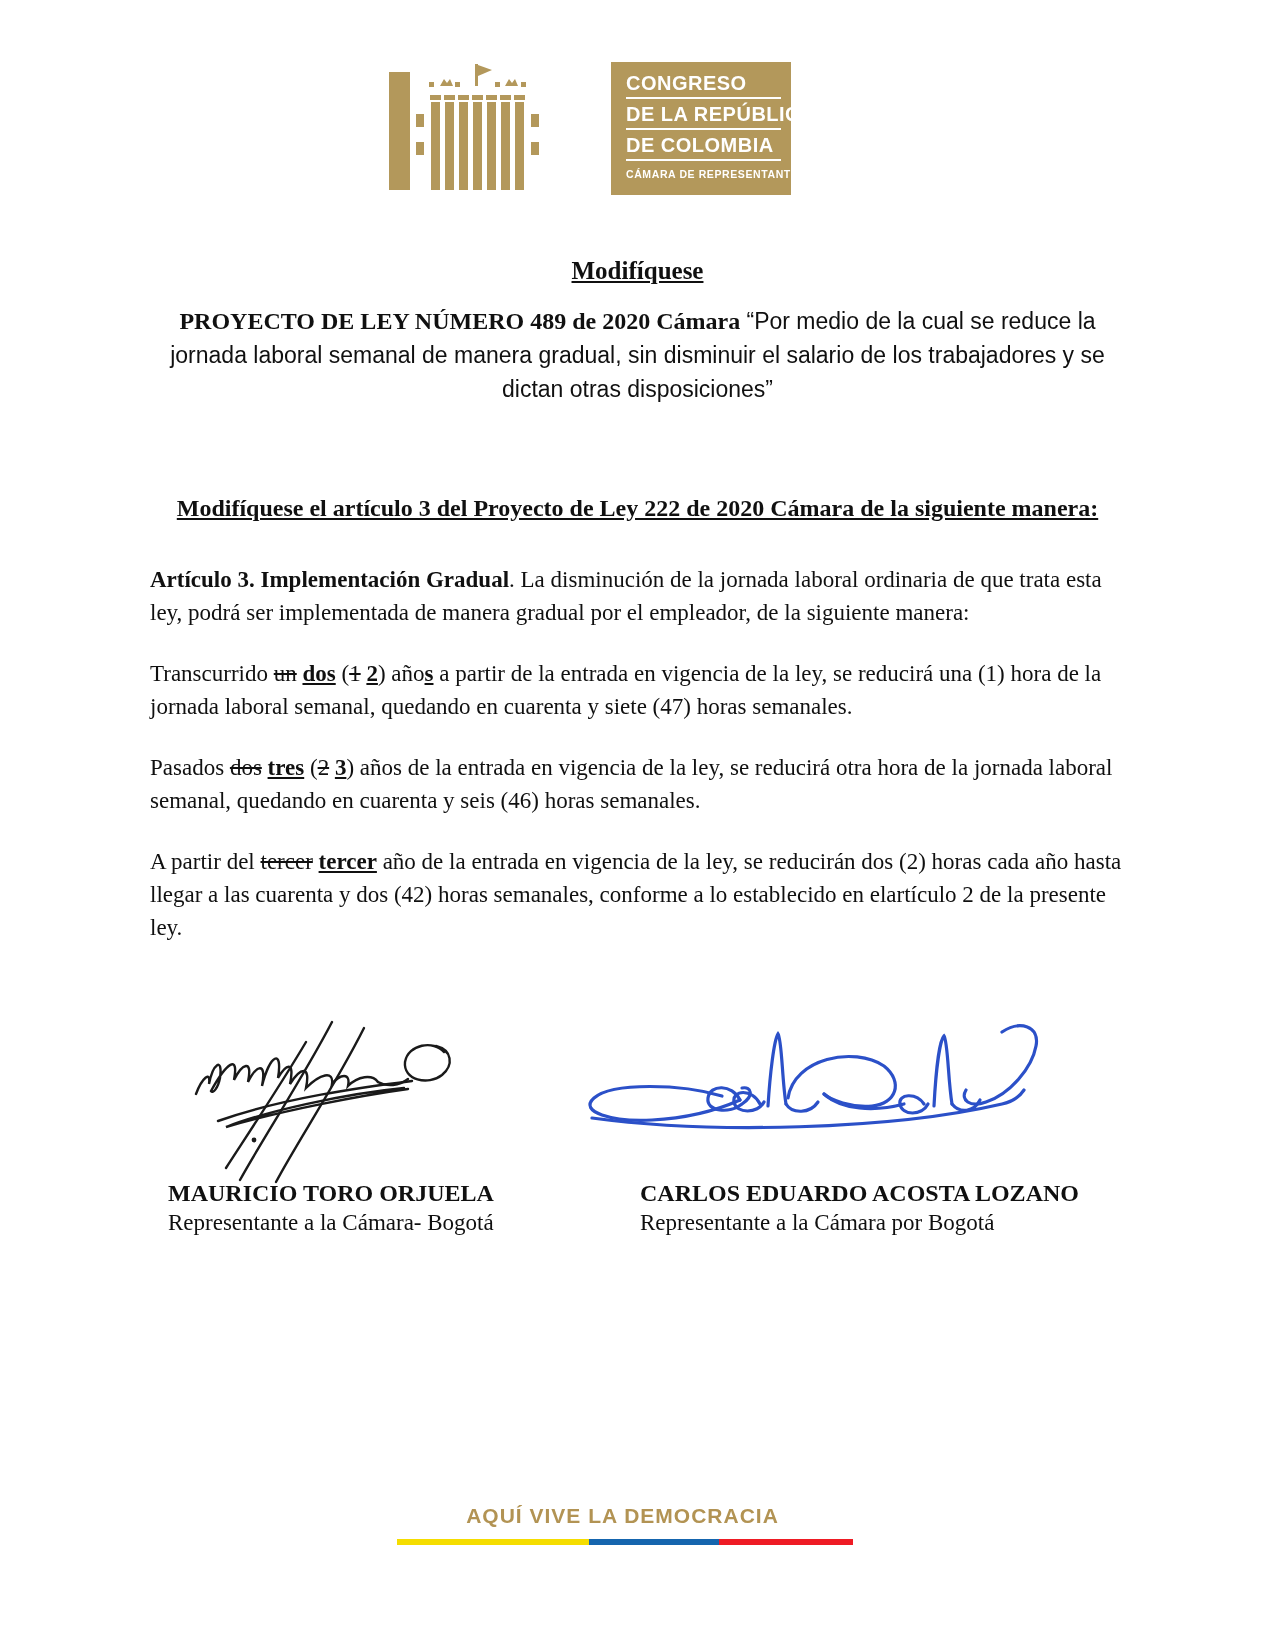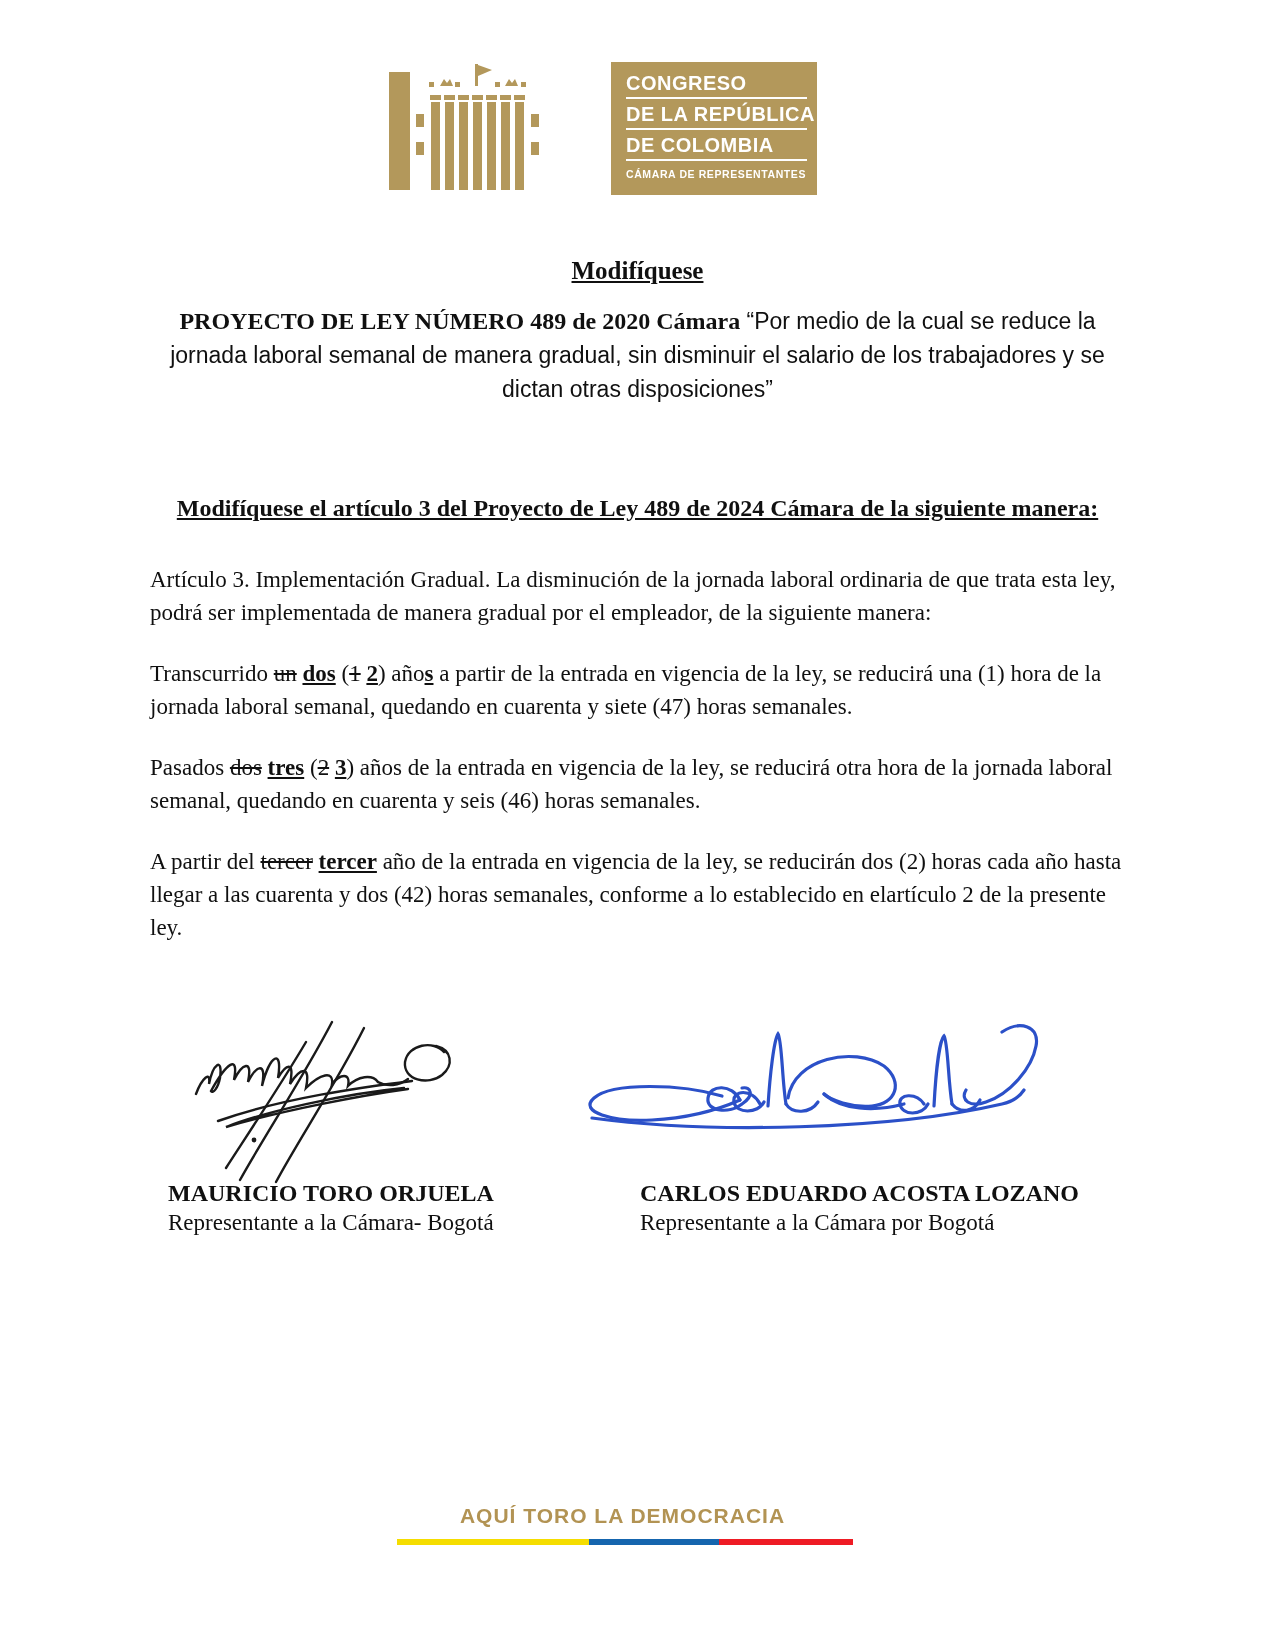--- a/index.html
+++ b/index.html
@@ -9,21 +9,21 @@
     margin:0 auto;
     background:#ffffff;
     font-family:"Liberation Serif", serif;
     color:#101010;
     overflow:hidden;
   }
   
   .logo{position:absolute;top:62px;left:383px;display:flex;align-items:stretch;}
   .logo-icon{width:228px;height:133px;}
   .logo-box{
-    width:206px;height:133px;box-sizing:border-box;
+    width:180px;height:133px;box-sizing:border-box;
     background:#b3985b;color:#ffffff;
     padding:9px 10px 6px 15px;
     font-family:"Liberation Sans", sans-serif;
   }
   .logo-line{
     font-size:20px;font-weight:bold;letter-spacing:0.5px;
     border-bottom:2px solid #ffffff;
     padding-bottom:2px;margin-bottom:3px;line-height:1.2;
     white-space:nowrap;
   }
@@ -43,21 +43,21 @@
     position:absolute;top:492px;left:170px;width:935px;
     text-align:center;font-size:24px;line-height:33px;
     font-weight:bold;text-decoration:underline;
   }
   .body-text{
     position:absolute;top:563px;left:150px;width:985px;
     font-size:23px;line-height:33px;
   }
   .body-text p{margin:0 0 28px 0;}
   .seg-n{}
-  .seg-b{font-weight:normal;}
+  .seg-b{font-weight:bold;}
   .seg-s{text-decoration:line-through;}
   .seg-bu{font-weight:bold;text-decoration:underline;}
   
   .sig-black{position:absolute;left:182px;top:990px;width:300px;height:195px;pointer-events:none;}
   .sig-blue{position:absolute;left:570px;top:1000px;width:480px;height:145px;pointer-events:none;}
   .sign-block{position:absolute;}
   .sign-left{left:168px;top:1180px;}
   .sign-right{left:640px;top:1180px;}
   .sign-name{font-size:24px;font-weight:bold;white-space:nowrap;}
   .sign-role{font-size:23px;margin-top:3px;white-space:nowrap;}
@@ -127,21 +127,21 @@
       <div class="logo-sub">CÁMARA DE REPRESENTANTES</div>
     </div>
   </div>
 
   <div class="doc-title">Modifíquese</div>
 
   <div class="intro">
     <span class="intro-bold">PROYECTO DE LEY NÚMERO 489 de 2020 Cámara</span><span class="intro-quote"> “Por medio de la cual se reduce la jornada laboral semanal de manera gradual, sin disminuir el salario de los trabajadores y se dictan otras disposiciones”</span>
   </div>
 
-  <div class="heading">Modifíquese el artículo 3 del Proyecto de Ley 489 de 2024 Cámara de la siguiente manera:</div>
+  <div class="heading">Modifíquese el artículo 3 del Proyecto de Ley 222 de 2020 Cámara de la siguiente manera:</div>
 
   <div class="body-text">
     <p><span class="seg-b">Artículo 3. Implementación Gradual</span><span class="seg-n">. La disminución de la jornada laboral ordinaria de que trata esta ley, podrá ser implementada de manera gradual por el empleador, de la siguiente manera:</span></p>
     <p><span class="seg-n">Transcurrido </span><span class="seg-s">un</span><span class="seg-n"> </span><span class="seg-bu">dos</span><span class="seg-n"> (</span><span class="seg-s">1</span><span class="seg-n"> </span><span class="seg-bu">2</span><span class="seg-n">) año</span><span class="seg-bu">s</span><span class="seg-n"> a partir de la entrada en vigencia de la ley, se reducirá una (1) hora de la jornada laboral semanal, quedando en cuarenta y siete (47) horas semanales.</span></p>
     <p><span class="seg-n">Pasados </span><span class="seg-s">dos</span><span class="seg-n"> </span><span class="seg-bu">tres</span><span class="seg-n"> (</span><span class="seg-s">2</span><span class="seg-n"> </span><span class="seg-bu">3</span><span class="seg-n">) años de la entrada en vigencia de la ley, se reducirá otra hora de la jornada laboral semanal, quedando en cuarenta y seis (46) horas semanales.</span></p>
     <p><span class="seg-n">A partir del </span><span class="seg-s">tercer</span><span class="seg-n"> </span><span class="seg-bu">tercer</span><span class="seg-n"> año de la entrada en vigencia de la ley, se reducirán dos (2) horas cada año hasta llegar a las cuarenta y dos (42) horas semanales, conforme a lo establecido en elartículo 2 de la presente ley.</span></p>
   </div>
 
   <svg class="sig-black" viewBox="0 0 300 195" xmlns="http://www.w3.org/2000/svg" fill="none" stroke="#1a1a1a" stroke-width="2.4" stroke-linecap="round">
     <path d="M14,104 C20,88 29,80 27,94 C31,74 41,66 38,88 C36,98 31,104 29,101 C45,72 57,64 52,90 C60,74 71,68 66,92 C74,76 85,70 80,96 C88,64 101,58 96,88 C104,74 113,70 108,94 C118,78 129,74 124,98 C138,84 152,80 150,94 C158,84 169,82 166,96 C176,86 190,84 196,92"></path>
@@ -172,20 +172,20 @@
 
   <div class="sign-block sign-right">
     <div class="sign-name">CARLOS EDUARDO ACOSTA LOZANO</div>
     <div class="sign-role">Representante a la Cámara por Bogotá</div>
   </div>
   <div class="sign-block sign-left">
     <div class="sign-name">MAURICIO TORO ORJUELA</div>
     <div class="sign-role">Representante a la Cámara- Bogotá</div>
   </div>
 
-  <div class="footer-slogan">AQUÍ TORO LA DEMOCRACIA</div>
+  <div class="footer-slogan">AQUÍ VIVE LA DEMOCRACIA</div>
   <div class="flag-bar">
     <div class="bar-yellow"></div>
     <div class="bar-blue"></div>
     <div class="bar-red"></div>
   </div>
 
 </div>
 
 </body></html>

